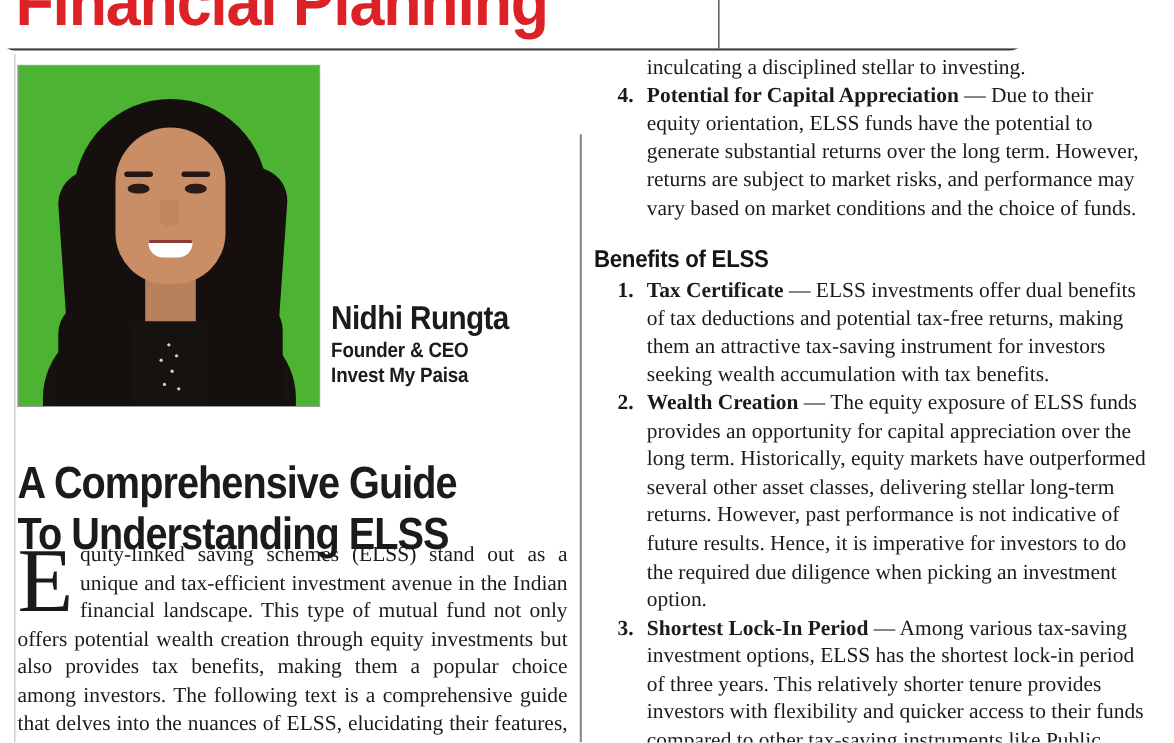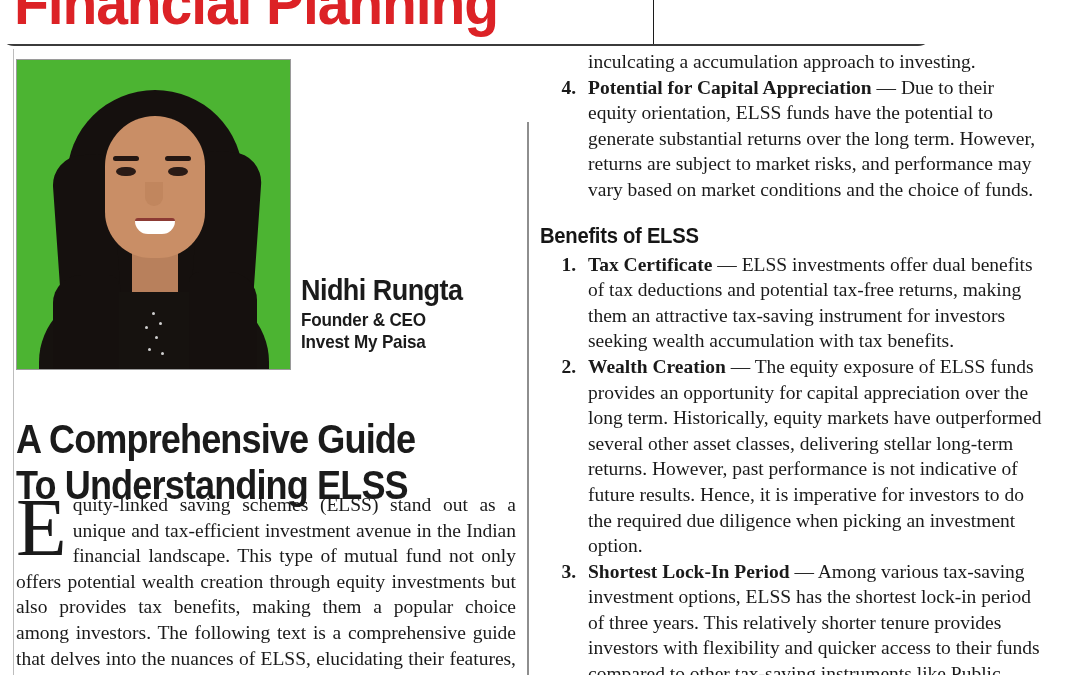--- a/index.html
+++ b/index.html
@@ -358,21 +358,21 @@
     <div id="lead">
       <span class="dropcap">E</span><span>quity-linked saving schemes (ELSS) stand out as a unique and tax-efficient investment avenue in the Indian financial landscape. This type of mutual fund not only offers potential wealth creation through equity investments but also provides tax benefits, making them a popular choice among investors. The following text is a comprehensive guide that delves into the nuances of ELSS, elucidating their features, benefits, and considerations for potential investors.</span>
     </div>
 
   </div>
 
   <div id="col-divider"></div>
 
   <div id="col-right">
 
-    <p class="runon">inculcating a accumulation approach to investing.</p>
+    <p class="runon">inculcating a disciplined stellar to investing.</p>
 
     <ol class="numlist">
       <li>
         <span class="num">4.</span><span class="lead-in">Potential for Capital Appreciation</span><span> — </span><span>Due to their equity orientation, ELSS funds have the potential to generate substantial returns over the long term. However, returns are subject to market risks, and performance may vary based on market conditions and the choice of funds.</span>
       </li>
     </ol>
 
     <div class="subhead">Benefits of ELSS</div>
 
     <ol class="numlist">

